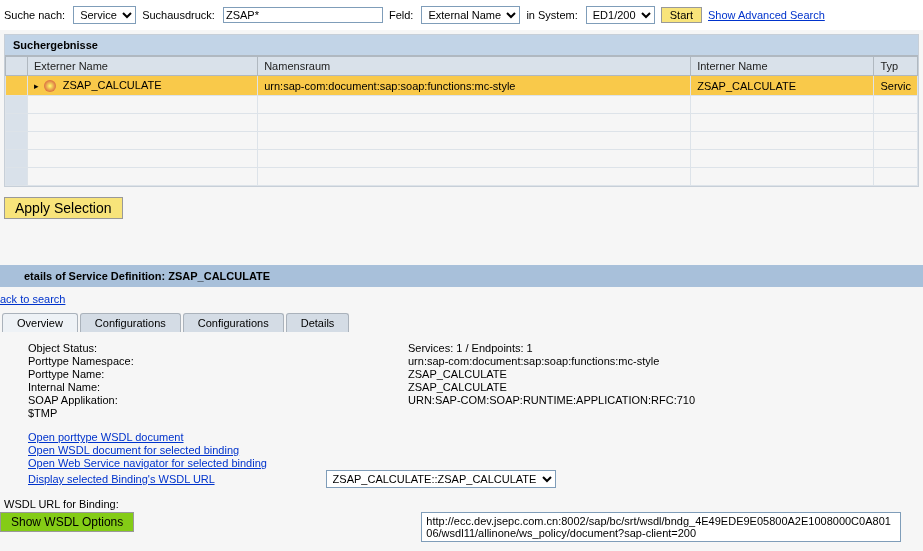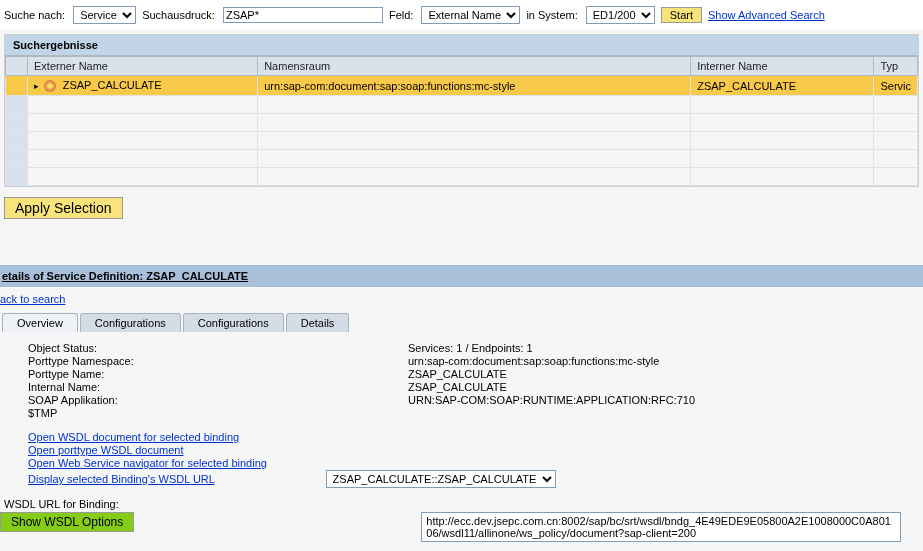--- a/index.html
+++ b/index.html
@@ -12,21 +12,21 @@
   .panel { border: 1px solid #c7cfd8; margin: 4px; }
   .panel-head { background: #c2d4e7; font-weight: bold; padding: 4px 8px; border-bottom: 1px solid #b0b8c0; }
   table.results { width: 100%; border-collapse: collapse; }
   table.results th { background: #d9e1ea; text-align: left; padding: 3px 6px; border: 1px solid #b0b8c0; font-weight: normal; color: #222; }
   table.results td { padding: 3px 6px; border: 1px solid #dde3e9; height: 18px; }
   table.results tr.highlight td { background: #f9c94a; }
   table.results td.rowhandle { background: #d9e1ea; width: 22px; }
   .tree-icon { display:inline-block; font-size:9px; margin-right:2px; }
   .obj-icon { display:inline-block; width:12px; height:12px; border-radius:50%; background: radial-gradient(circle,#ff6,#c33); vertical-align:middle; margin-right:4px; }
   .btn-apply { background: #f8e47a; border: 1px solid #999; padding: 2px 10px; margin: 6px 4px; font-size: 14px; }
-  .details-head { background: #a8c0da; font-weight: bold; padding: 5px 2px; margin-top: 40px; text-decoration: underline; }
+  .details-head { background: #a8c0da; font-weight: bold; padding: 5px 24px; margin-top: 40px; }
   .back-link { padding: 6px 0 4px 0; color:#0033cc; text-decoration:underline; display:inline-block; }
   .tabs { display:flex; margin: 4px 0 0 2px; }
   .tab { padding: 3px 14px; background: #d4dce5; border: 1px solid #aab2bb; border-bottom:none; margin-right:2px; border-radius: 3px 3px 0 0; cursor:pointer; }
   .tab.active { background: #eef2f6; }
   .kv { display:flex; margin: 1px 0 1px 28px; }
   .kv .k { width: 380px; }
   .links-block { margin: 12px 0 6px 28px; }
   .links-block .link { display:block; margin: 1px 0; }
   .wsdl-sel { margin-left: 108px; }
   .wsdl-label { margin: 10px 0 2px 4px; }
@@ -146,22 +146,22 @@
   <div class="kv">
       <span class="k">SOAP Applikation:</span>
       <span>URN:SAP-COM:SOAP:RUNTIME:APPLICATION:RFC:710</span>
     </div>
   <div class="kv">
       <span>$TMP</span>
     </div>
 </div>
 
 <div class="links-block">
+  <span class="link">Open porttype WSDL document</span>
   <span class="link">Open WSDL document for selected binding</span>
-  <span class="link">Open porttype WSDL document</span>
   <span class="link">Open Web Service navigator for selected binding</span>
   <div>
     <span class="link" style="display:inline">Display selected Binding's WSDL URL</span>
     <select class="wsdl-sel"><option>ZSAP_CALCULATE::ZSAP_CALCULATE</option></select>
   </div>
 </div>
 
 <div class="wsdl-label">WSDL URL for Binding:</div>
 <div>
   <button class="btn-wsdl">Show WSDL Options</button>

